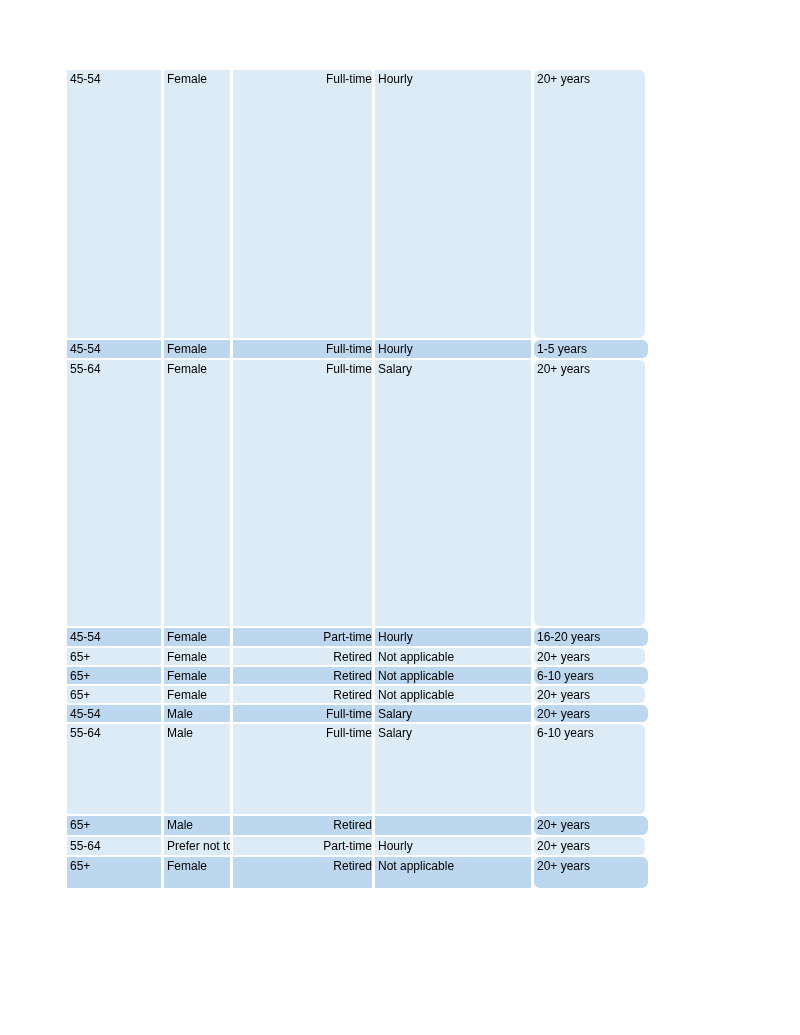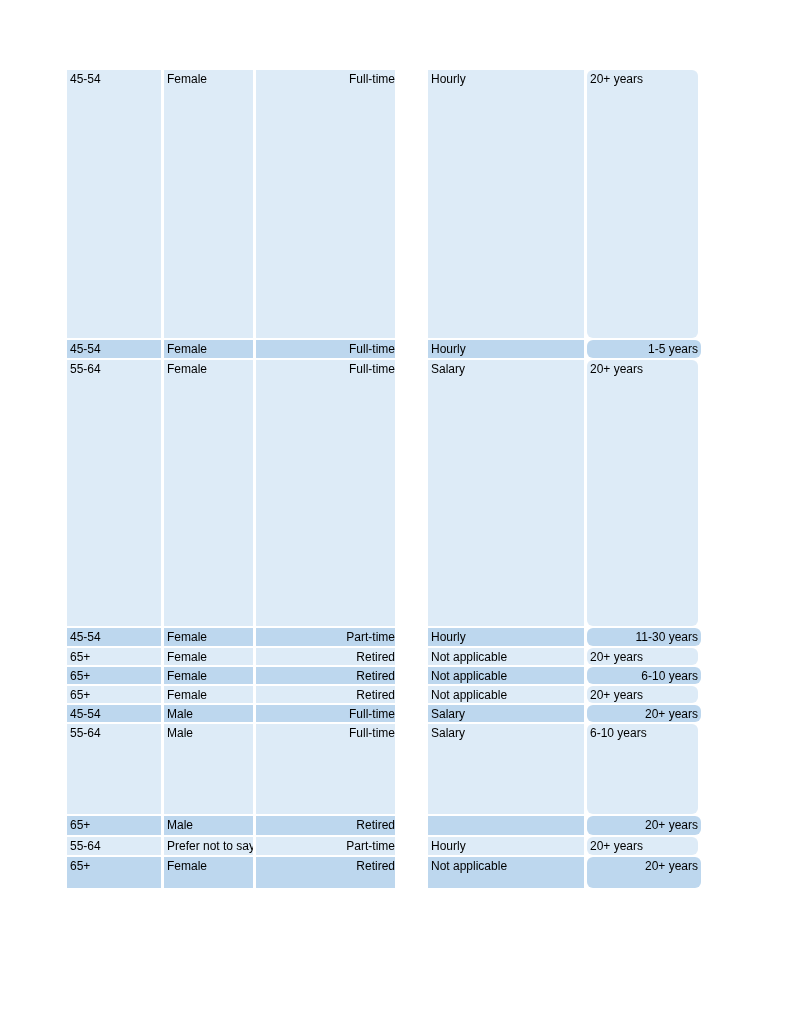--- a/index.html
+++ b/index.html
@@ -30,25 +30,25 @@
   .cell {
     flex-shrink: 0;
     overflow: hidden;
     white-space: nowrap;
     padding: 2px 0 0 3px;
     line-height: 14px;
   }
   .row.light .cell { background: var(--light); }
   .row.dark  .cell { background: var(--dark); }
   
-  .row.dark .cell:last-child { box-shadow: 3px 0 0 var(--dark); text-align: right; }
+  .row.dark .cell:last-child { box-shadow: 3px 0 0 var(--dark); }
   .col0 { width: 94px; }
-  .col1 { width: 89px; }
+  .col1 { width: 66px; }
   .col2 { width: 139px; text-align: right; }
-  .col3 { width: 156px; margin-left: 30px; }
+  .col3 { width: 156px; }
   .col4 { width: 111px; border-radius: 6px; }
 </style>
 </head>
 <body>
 
 <div class="page" style="--light: #DDEBF7; --dark: #BDD7EE; color: rgb(0, 0, 0); background: rgb(255, 255, 255); padding-left: 11px;">
   <div class="survey-table">
       <div class="row light" style="height: 268px;">
         <div class="cell col0">45-54</div>
         <div class="cell col1">Female</div>
@@ -68,21 +68,21 @@
         <div class="cell col1">Female</div>
         <div class="cell col2">Full-time</div>
         <div class="cell col3">Salary</div>
         <div class="cell col4">20+ years</div>
       </div>
       <div class="row dark" style="height: 18px;">
         <div class="cell col0">45-54</div>
         <div class="cell col1">Female</div>
         <div class="cell col2">Part-time</div>
         <div class="cell col3">Hourly</div>
-        <div class="cell col4">11-30 years</div>
+        <div class="cell col4">16-20 years</div>
       </div>
       <div class="row light" style="height: 17px;">
         <div class="cell col0">65+</div>
         <div class="cell col1">Female</div>
         <div class="cell col2">Retired</div>
         <div class="cell col3">Not applicable</div>
         <div class="cell col4">20+ years</div>
       </div>
       <div class="row dark" style="height: 17px;">
         <div class="cell col0">65+</div>

